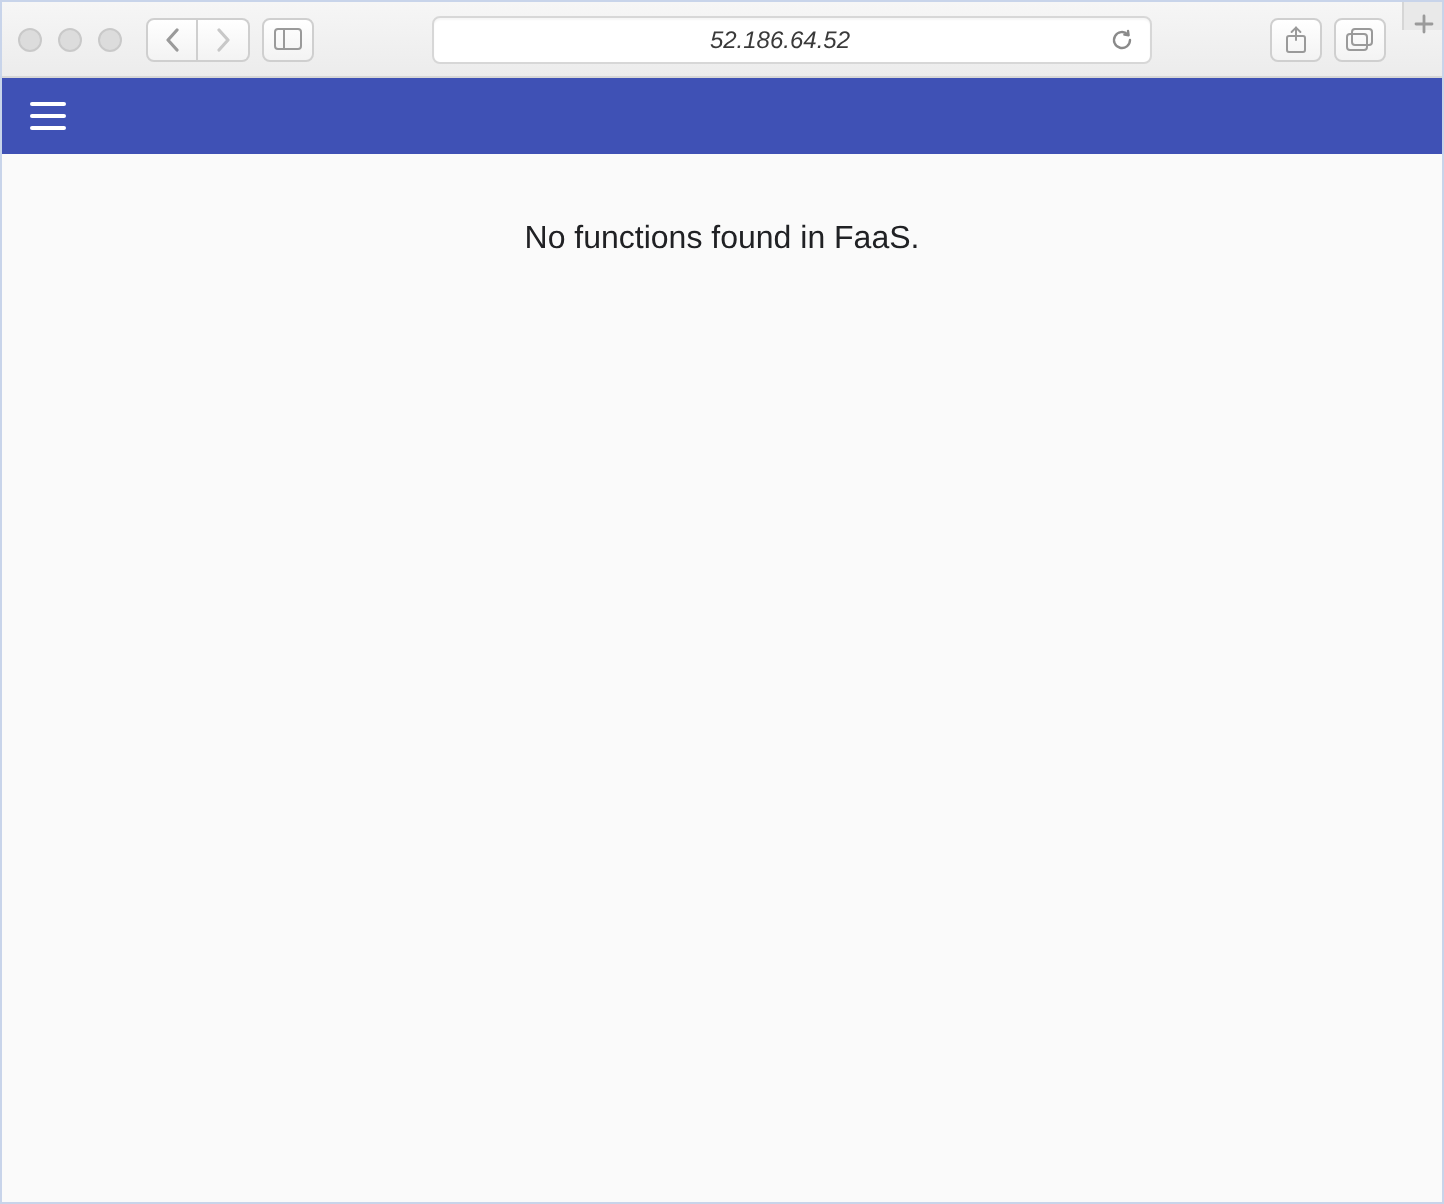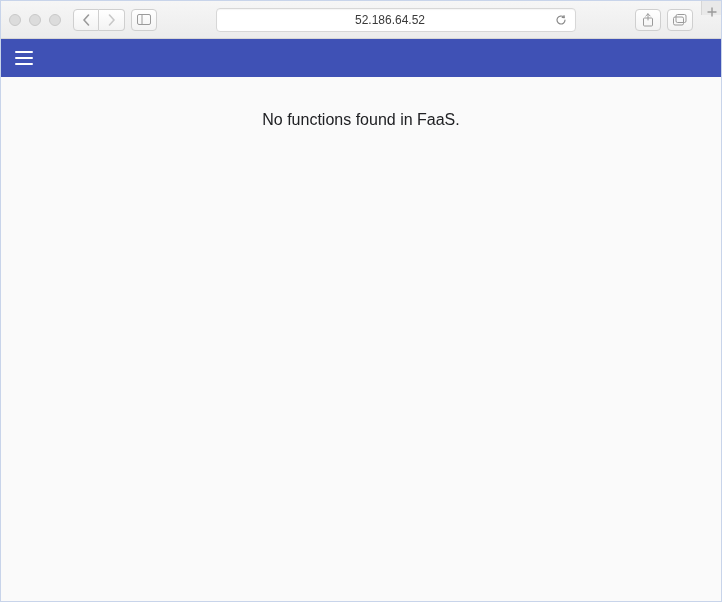--- a/index.html
+++ b/index.html
@@ -12,20 +12,21 @@
       overflow: hidden;
     }
     .browser-chrome {
       height: 38px;
       background: linear-gradient(#f6f6f6, #ececec);
       border-bottom: 1px solid #d6d6d6;
       display: flex;
       align-items: center;
       padding: 0 8px;
       gap: 6px;
+      font-style: italic;
     }
     .traffic-lights { display: flex; gap: 8px; margin-right: 6px; }
     .traffic-light {
       width: 12px; height: 12px; border-radius: 50%;
       background: #dcdcdc; border: 1px solid #c9c9c9;
     }
     .btn {
       height: 22px; min-width: 26px;
       background: linear-gradient(#ffffff, #f3f3f3);
       border: 1px solid #cfcfcf; border-radius: 4px;

